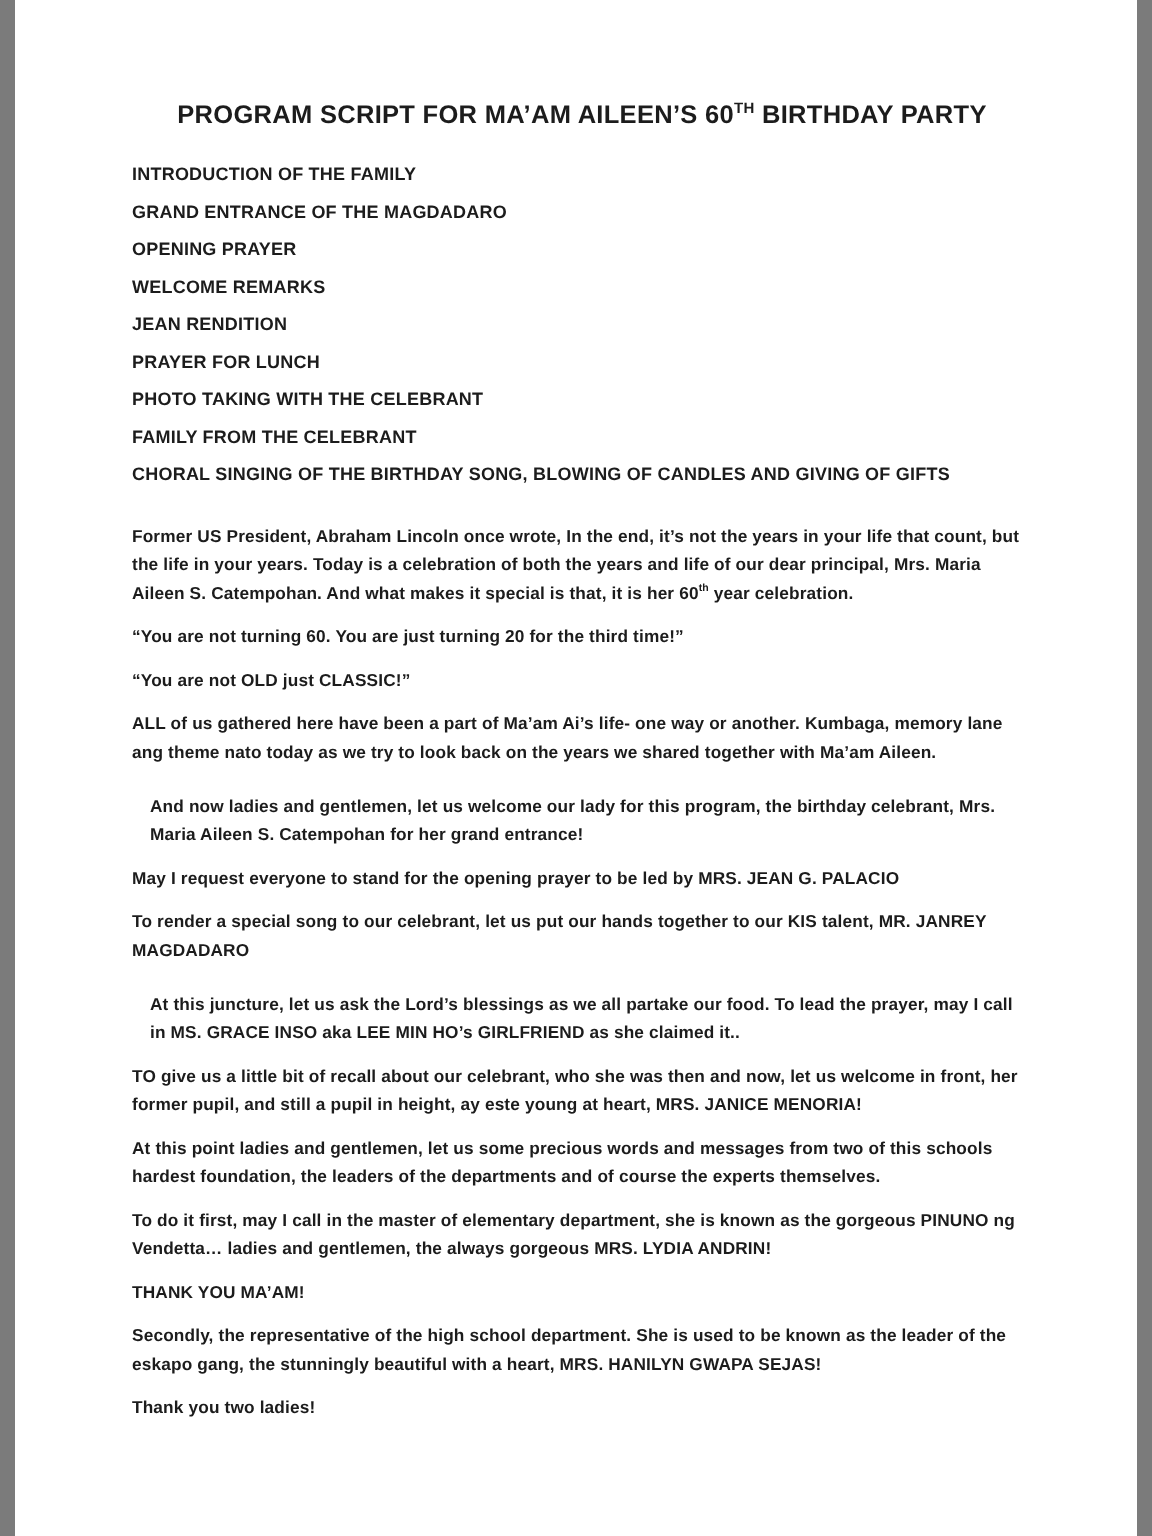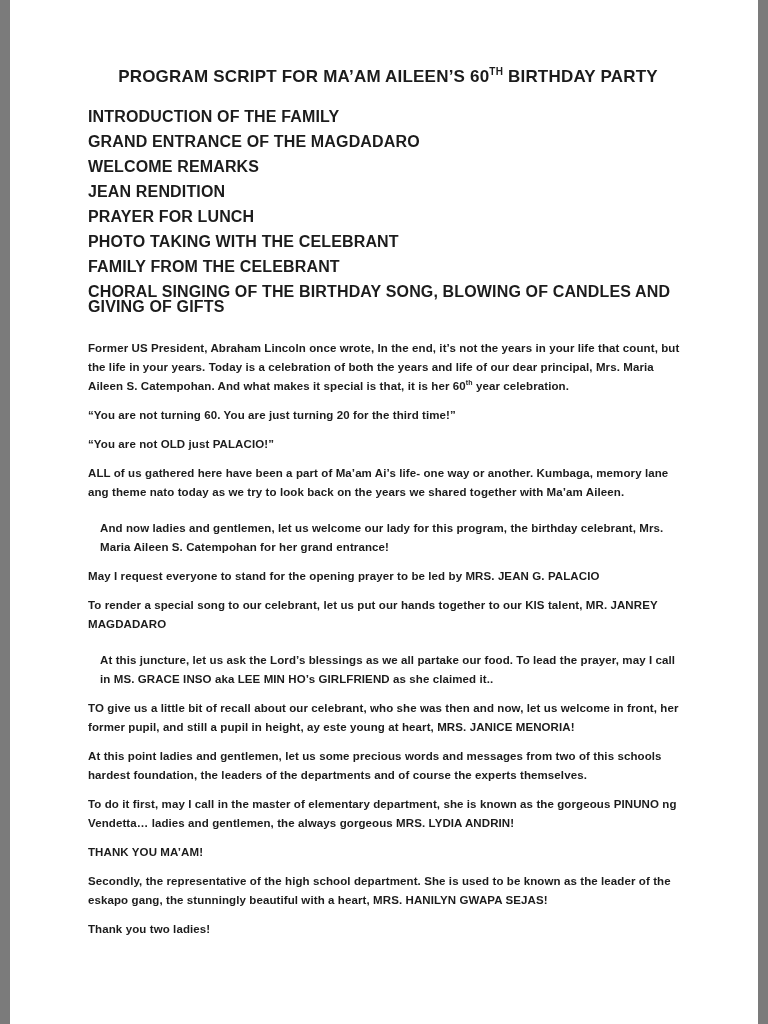--- a/index.html
+++ b/index.html
@@ -39,21 +39,21 @@
     letter-spacing: 0.2px;
   }
   .doc-title sup {
     font-size: 10px;
     line-height: 0;
     vertical-align: super;
   }
   .program-list { margin: 0; }
   .program-item {
     margin: 0 0 10px 0;
-    font-size: 16px;
+    font-size: 12px;
     line-height: 15px;
     font-weight: bold;
     letter-spacing: 0.15px;
   }
   .script-paragraphs { margin-top: 25px; }
   .para {
     margin: 0 0 10px 0;
     font-size: 11.5px;
     line-height: 19px;
     font-weight: bold;
@@ -69,32 +69,33 @@
 </head>
 <body>
 
 <div class="viewer">
   <div class="page">
     <h1 class="doc-title"><span>PROGRAM SCRIPT FOR MA’AM AILEEN’S 60</span><sup>TH</sup><span> BIRTHDAY PARTY</span></h1>
 
     <div class="program-list">
         <p class="program-item">INTRODUCTION OF THE FAMILY</p>
         <p class="program-item">GRAND ENTRANCE OF THE MAGDADARO</p>
+        <p class="program-item">OPENING PRAYER</p>
         <p class="program-item">WELCOME REMARKS</p>
         <p class="program-item">JEAN RENDITION</p>
         <p class="program-item">PRAYER FOR LUNCH</p>
         <p class="program-item">PHOTO TAKING WITH THE CELEBRANT</p>
         <p class="program-item">FAMILY FROM THE CELEBRANT</p>
         <p class="program-item">CHORAL SINGING OF THE BIRTHDAY SONG, BLOWING OF CANDLES AND GIVING OF GIFTS</p>
       </div>
 
     <div class="script-paragraphs">
         <p class="para">Former US President, Abraham Lincoln once wrote, In the end, it’s not the years in your life that count, but the life in your years. Today is a celebration of both the years and life of our dear principal, Mrs. Maria Aileen S. Catempohan. And what makes it special is that, it is her 60<sup>th</sup> year celebration.</p>
         <p class="para">“You are not turning 60. You are just turning 20 for the third time!”</p>
-        <p class="para">“You are not OLD just PALACIO!”</p>
+        <p class="para">“You are not OLD just CLASSIC!”</p>
         <p class="para">ALL of us gathered here have been a part of Ma’am Ai’s life- one way or another. Kumbaga, memory lane ang theme nato today as we try to look back on the years we shared together with Ma’am Aileen.</p>
         <p class="para gap">And now ladies and gentlemen, let us welcome our lady for this program, the birthday celebrant, Mrs. Maria Aileen S. Catempohan for her grand entrance!</p>
         <p class="para">May I request everyone to stand for the opening prayer to be led by MRS. JEAN G. PALACIO</p>
         <p class="para">To render a special song to our celebrant, let us put our hands together to our KIS talent, MR. JANREY MAGDADARO</p>
         <p class="para gap">At this juncture, let us ask the Lord’s blessings as we all partake our food. To lead the prayer, may I call in MS. GRACE INSO aka LEE MIN HO’s GIRLFRIEND as she claimed it..</p>
         <p class="para">TO give us a little bit of recall about our celebrant, who she was then and now, let us welcome in front, her former pupil, and still a pupil in height, ay este young at heart, MRS. JANICE MENORIA!</p>
         <p class="para">At this point ladies and gentlemen, let us some precious words and messages from two of this schools hardest foundation, the leaders of the departments and of course the experts themselves.</p>
         <p class="para">To do it first, may I call in the master of elementary department, she is known as the gorgeous PINUNO ng Vendetta… ladies and gentlemen, the always gorgeous MRS. LYDIA ANDRIN!</p>
         <p class="para">THANK YOU MA’AM!</p>
         <p class="para">Secondly, the representative of the high school department. She is used to be known as the leader of the eskapo gang, the stunningly beautiful with a heart, MRS. HANILYN GWAPA SEJAS!</p>

